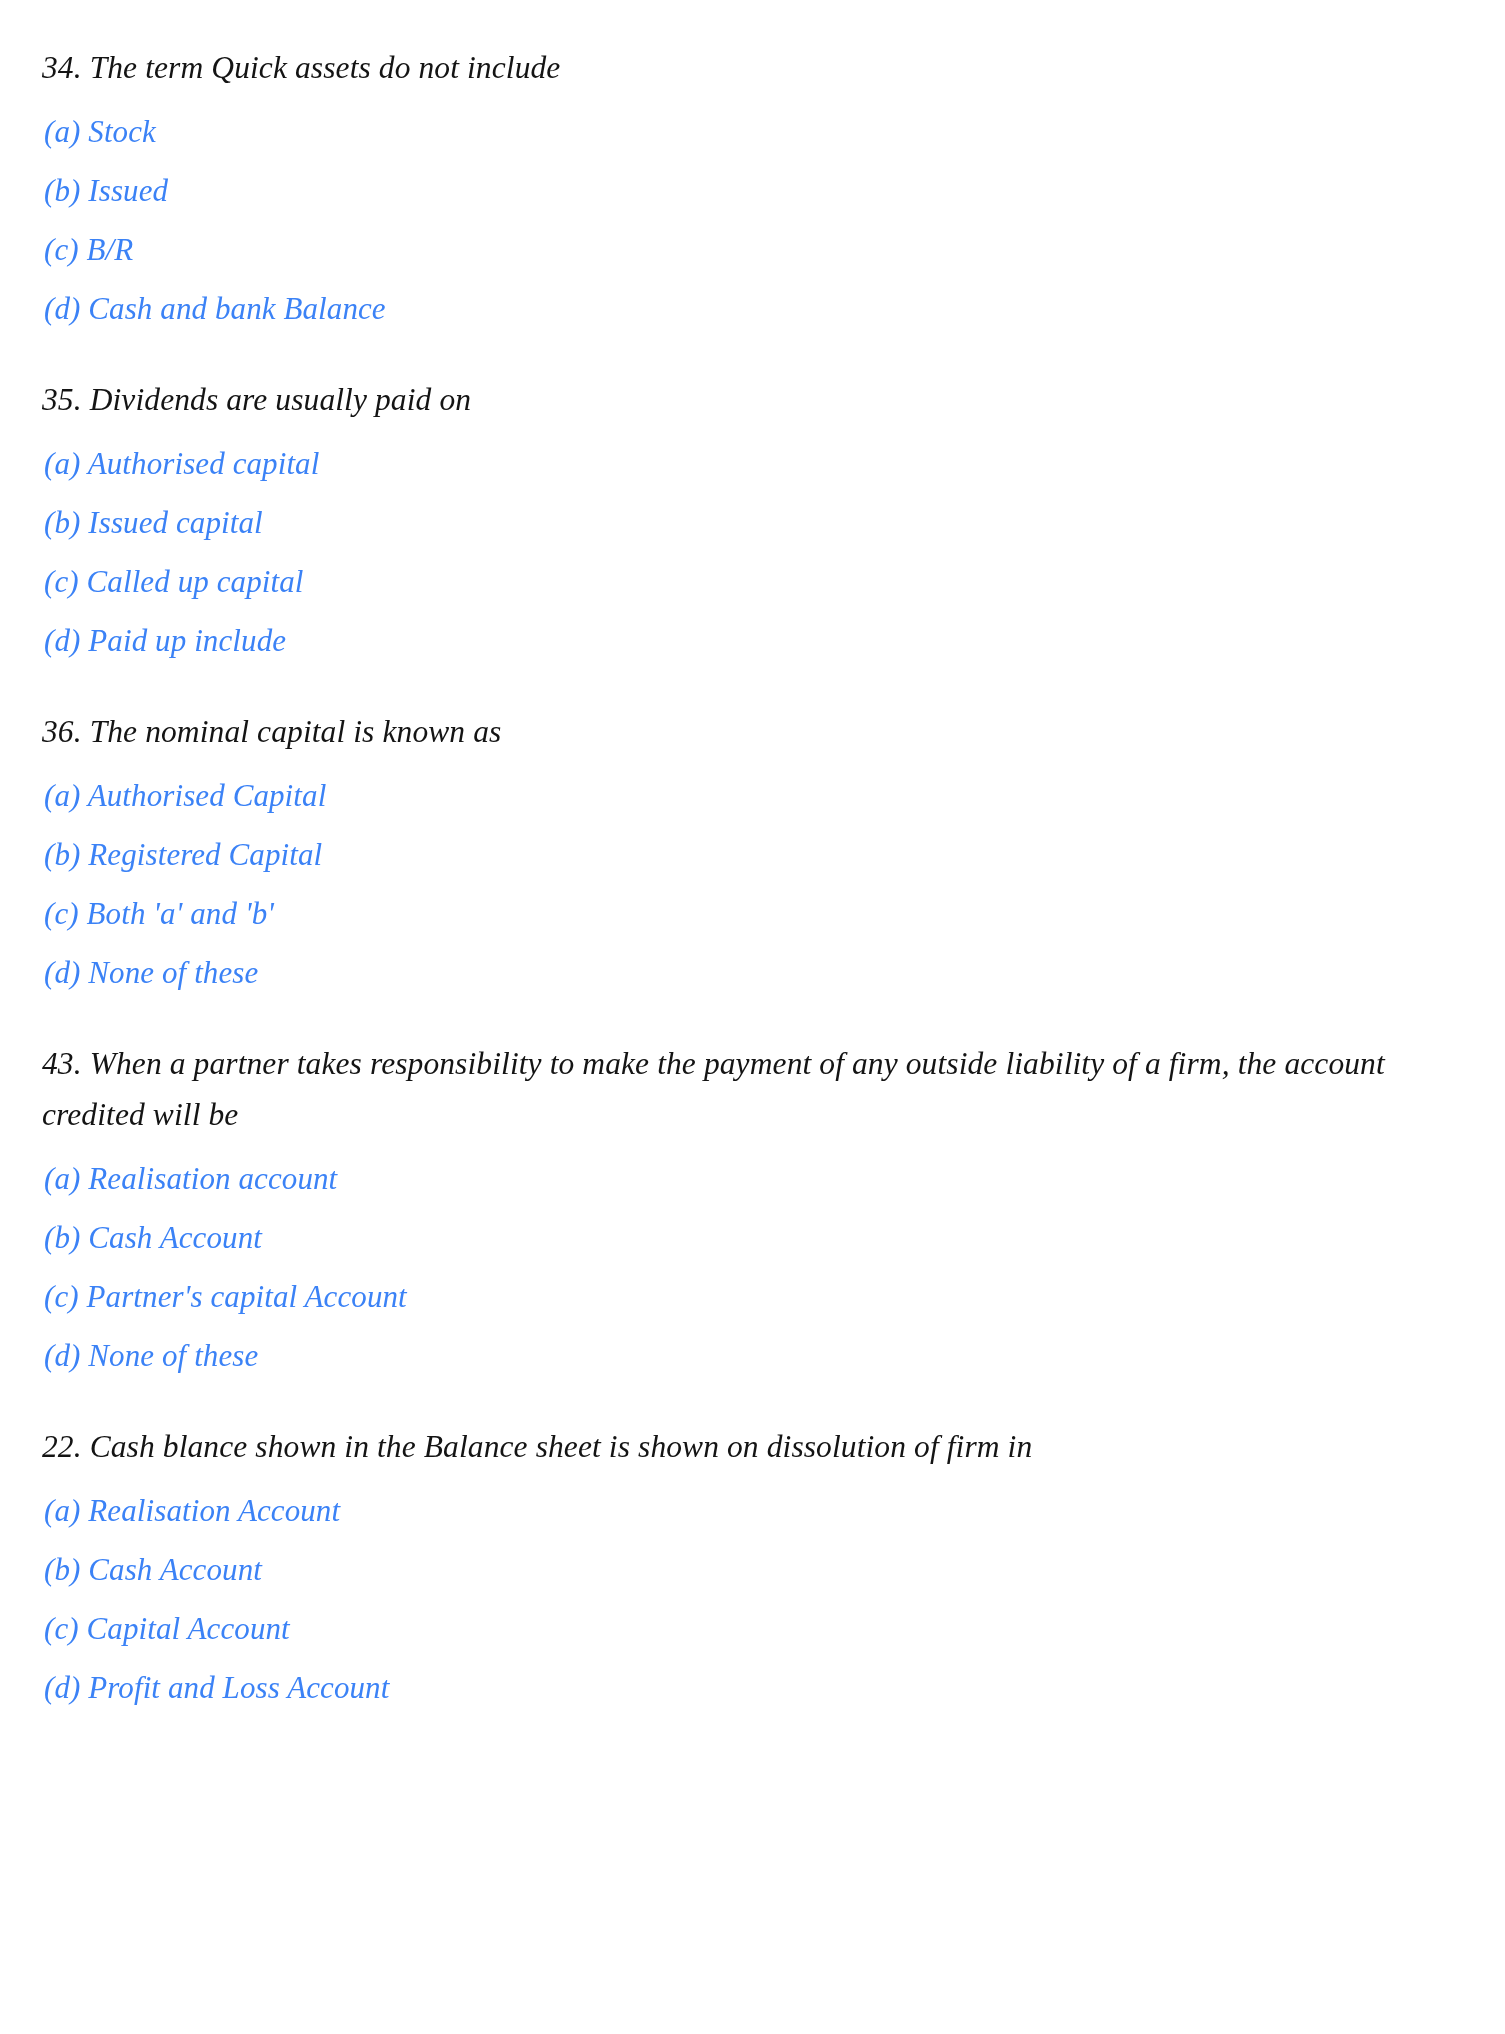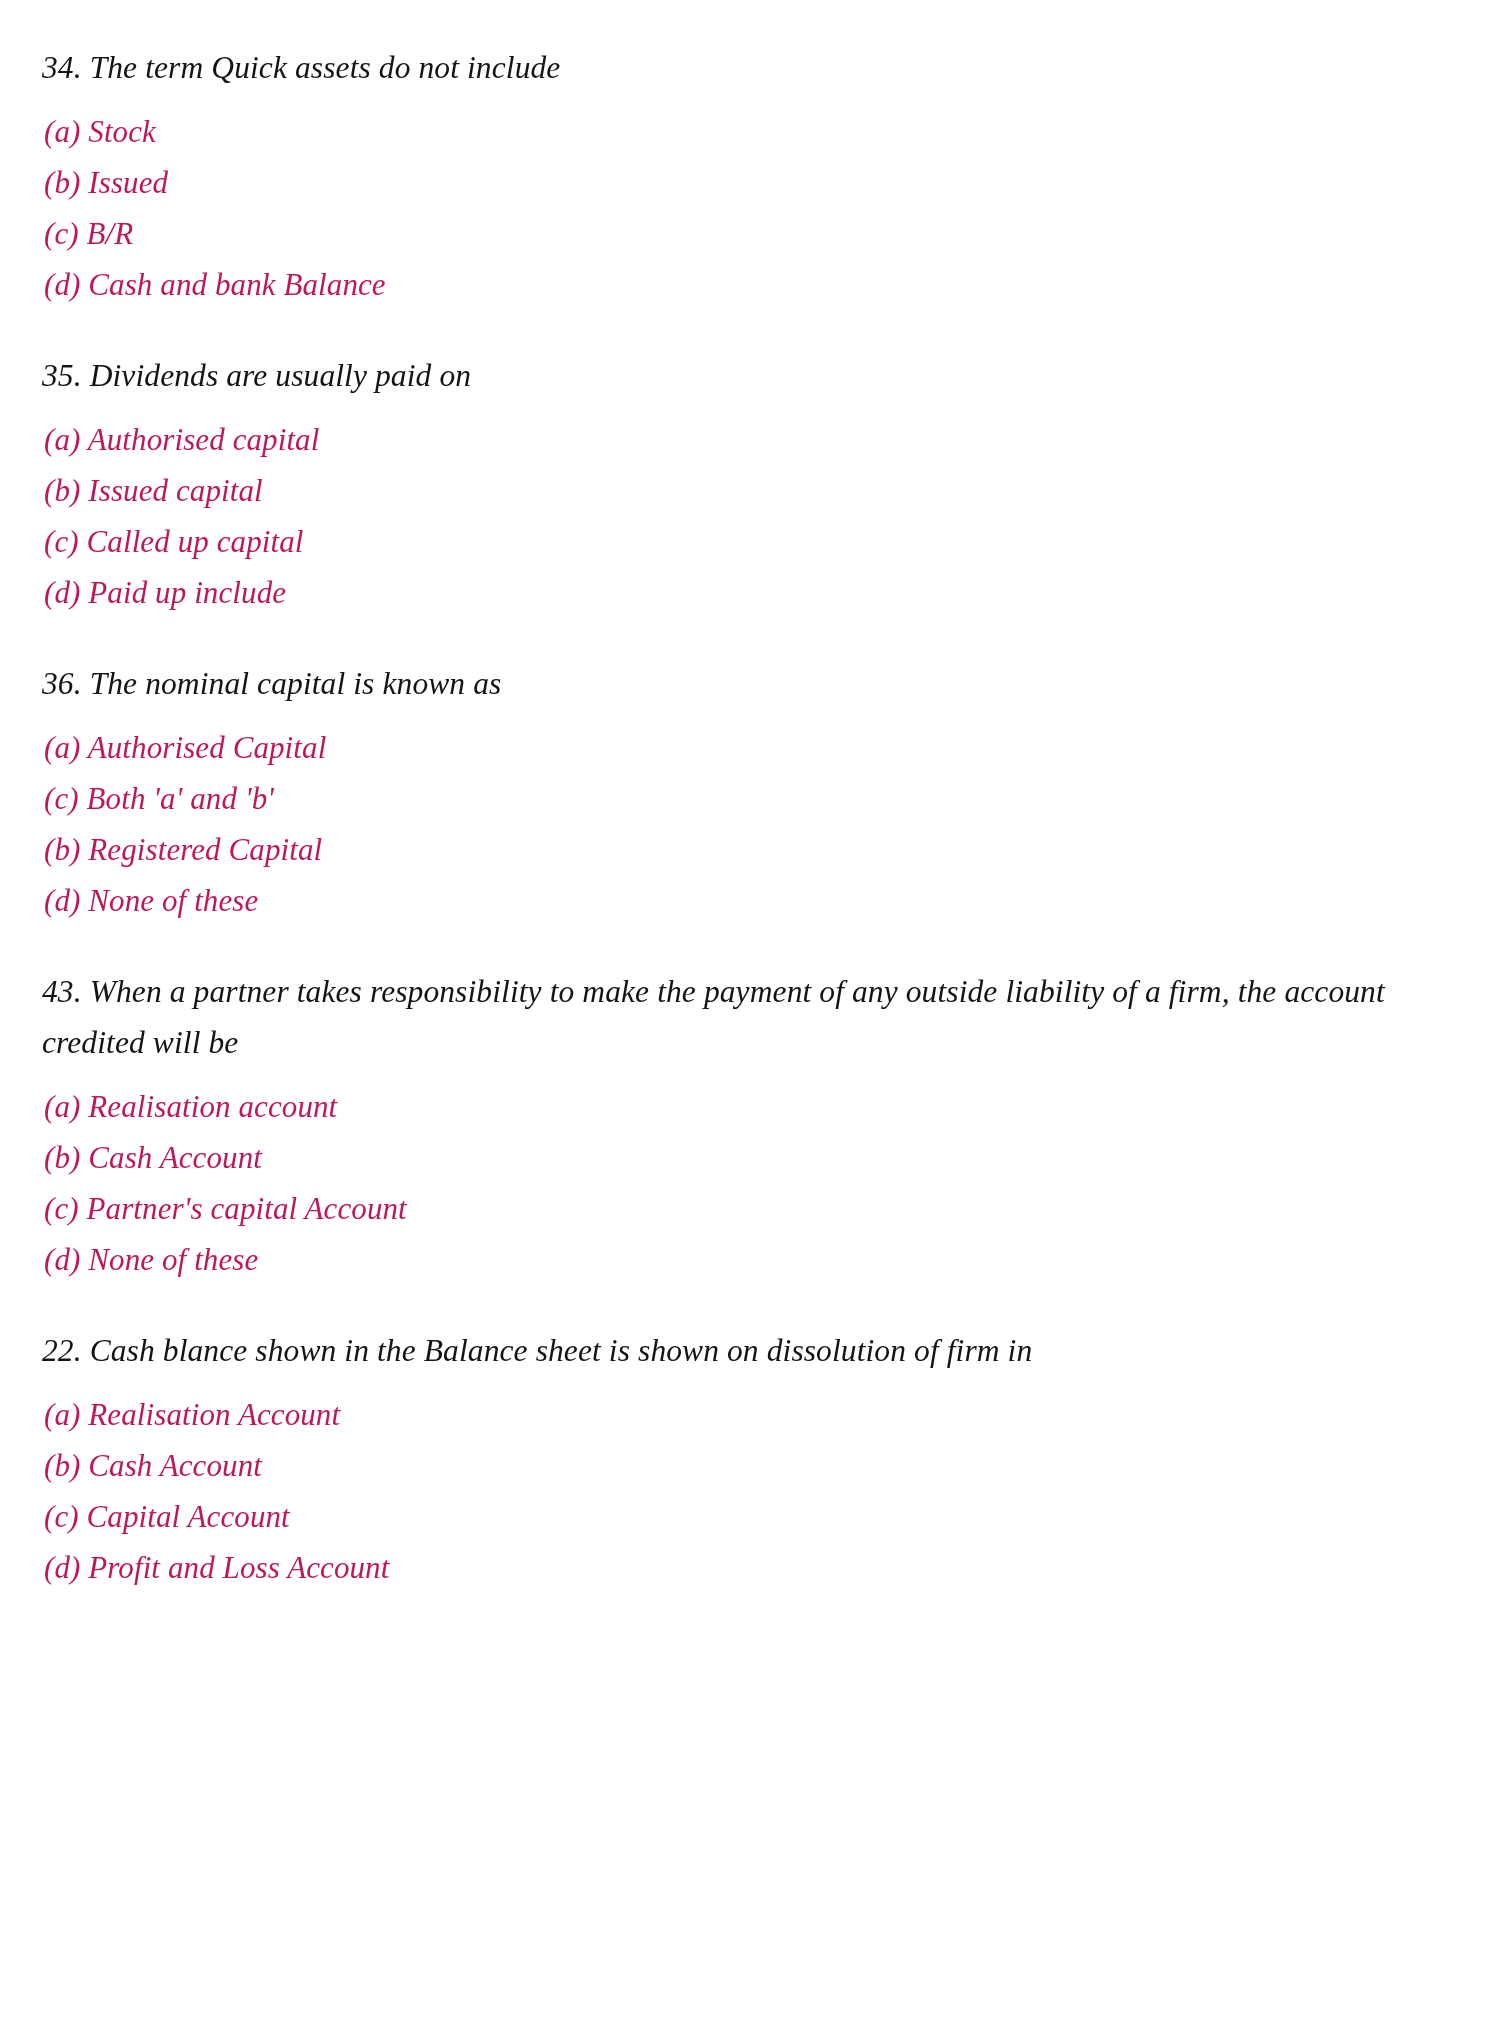--- a/index.html
+++ b/index.html
@@ -44,23 +44,23 @@
     font-size: 31.5px;
     line-height: 51px;
     margin: 0 0 13px 0;
     letter-spacing: 0.1px;
     text-align: left;
     color: #141414;
   }
   .option {
     font-size: 31px;
     line-height: 51px;
-    margin: 0 0 0 2px;
+    margin: 8px 0 0 2px;
     letter-spacing: 0.1px;
-    color: #be185d;
+    color: #3b82f6;
     white-space: nowrap;
   }
   
   .content {
     text-rendering: optimizeLegibility;
   }
 </style>
 </head>
 <body>
 
@@ -79,22 +79,22 @@
       <p class="qtext">35. Dividends are usually paid on</p>
       <p class="option">(a) Authorised capital</p>
       <p class="option">(b) Issued capital</p>
       <p class="option">(c) Called up capital</p>
       <p class="option">(d) Paid up include</p>
     </div>
 
     <div class="qblock">
       <p class="qtext">36. The nominal capital is known as</p>
       <p class="option">(a) Authorised Capital</p>
+      <p class="option">(b) Registered Capital</p>
       <p class="option">(c) Both 'a' and 'b'</p>
-      <p class="option">(b) Registered Capital</p>
       <p class="option">(d) None of these</p>
     </div>
 
     <div class="qblock">
       <p class="qtext">43. When a partner takes responsibility to make the payment of any outside liability of a firm, the account credited will be</p>
       <p class="option">(a) Realisation account</p>
       <p class="option">(b) Cash Account</p>
       <p class="option">(c) Partner's capital Account</p>
       <p class="option">(d) None of these</p>
     </div>

